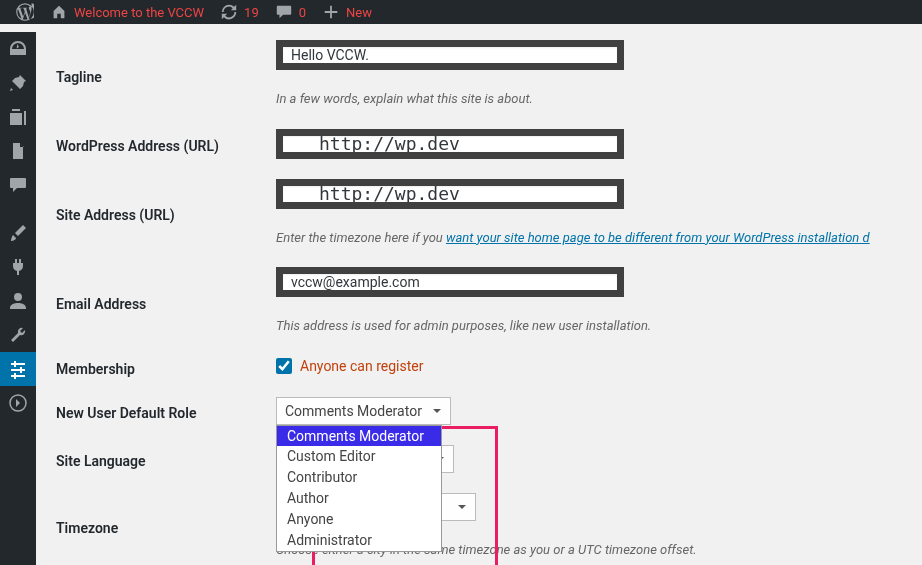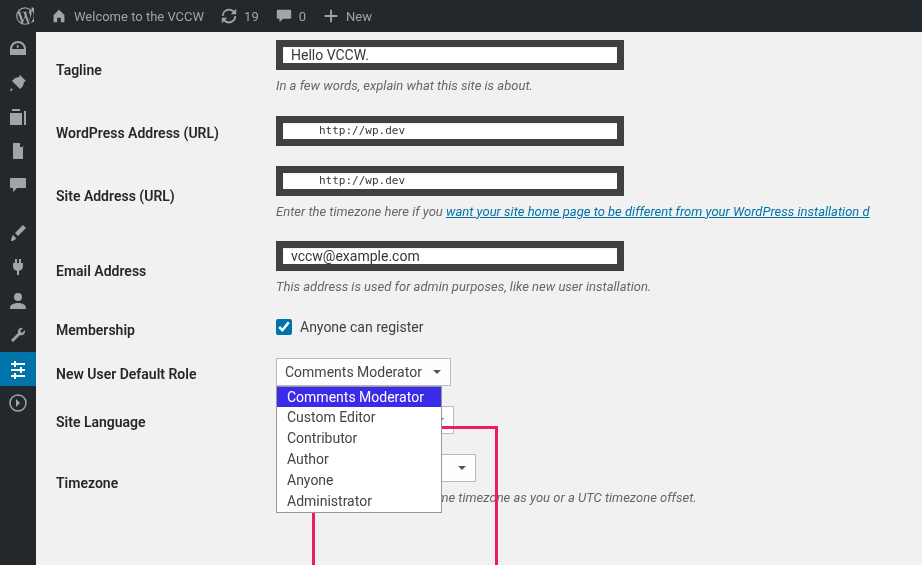--- a/index.html
+++ b/index.html
@@ -7,23 +7,23 @@
   font-family: -apple-system, BlinkMacSystemFont, "Segoe UI", Roboto, Oxygen, Ubuntu, sans-serif;
   font-size: 13px;
   color: #444;
   background: #f1f1f1;
   width: 922px;
   height: 565px;
   overflow: hidden;
   position: relative;
 }
 .adminbar {
-  height: 32px;
+  height: 24px;
   background: #23282d;
-  color: #a3a3a3;
+  color: #ef4444;
   display: flex;
   align-items: center;
   padding: 0 8px;
   font-size: 13px;
 }
 .adminbar .ab-item {
   display: flex;
   align-items: center;
   gap: 6px;
   padding: 0 8px;
@@ -93,35 +93,35 @@
   height: 30px;
   padding: 3px 8px;
   font-family: inherit;
   font-size: 14px;
   border: 7px solid #404040;
   background: #fff;
   box-shadow: inset 0 1px 2px rgba(0,0,0,.07);
   border-radius: 0;
   color: #32373c;
 }
-.form-field input.mono { font-family: Consolas, Monaco, monospace; font-size: 11px; padding-left: 36px; }
+.form-field input.mono { font-family: Consolas, Monaco, monospace; font-size: 18px; padding-left: 36px; }
 .description {
   font-style: italic;
   color: #666;
   font-size: 13px;
-  margin-top: 6px;
+  margin-top: 19px;
   line-height: 1.5;
 }
 .description a { color: #0073aa; text-decoration: underline; }
 .checkbox-row { display: flex; align-items: center; gap: 8px; }
 .checkbox-row input[type="checkbox"] {
   width: 16px; height: 16px;
   accent-color: #0073aa;
 }
-.checkbox-row label { font-size: 14px; color: #404040; }
+.checkbox-row label { font-size: 14px; color: #c2410c; }
 .select-box {
   height: 28px;
   padding: 2px 28px 2px 8px;
   font-size: 14px;
   border: 1px solid #bbb;
   background: #fefefe;
   position: relative;
   display: inline-flex;
   align-items: center;
   cursor: pointer;

